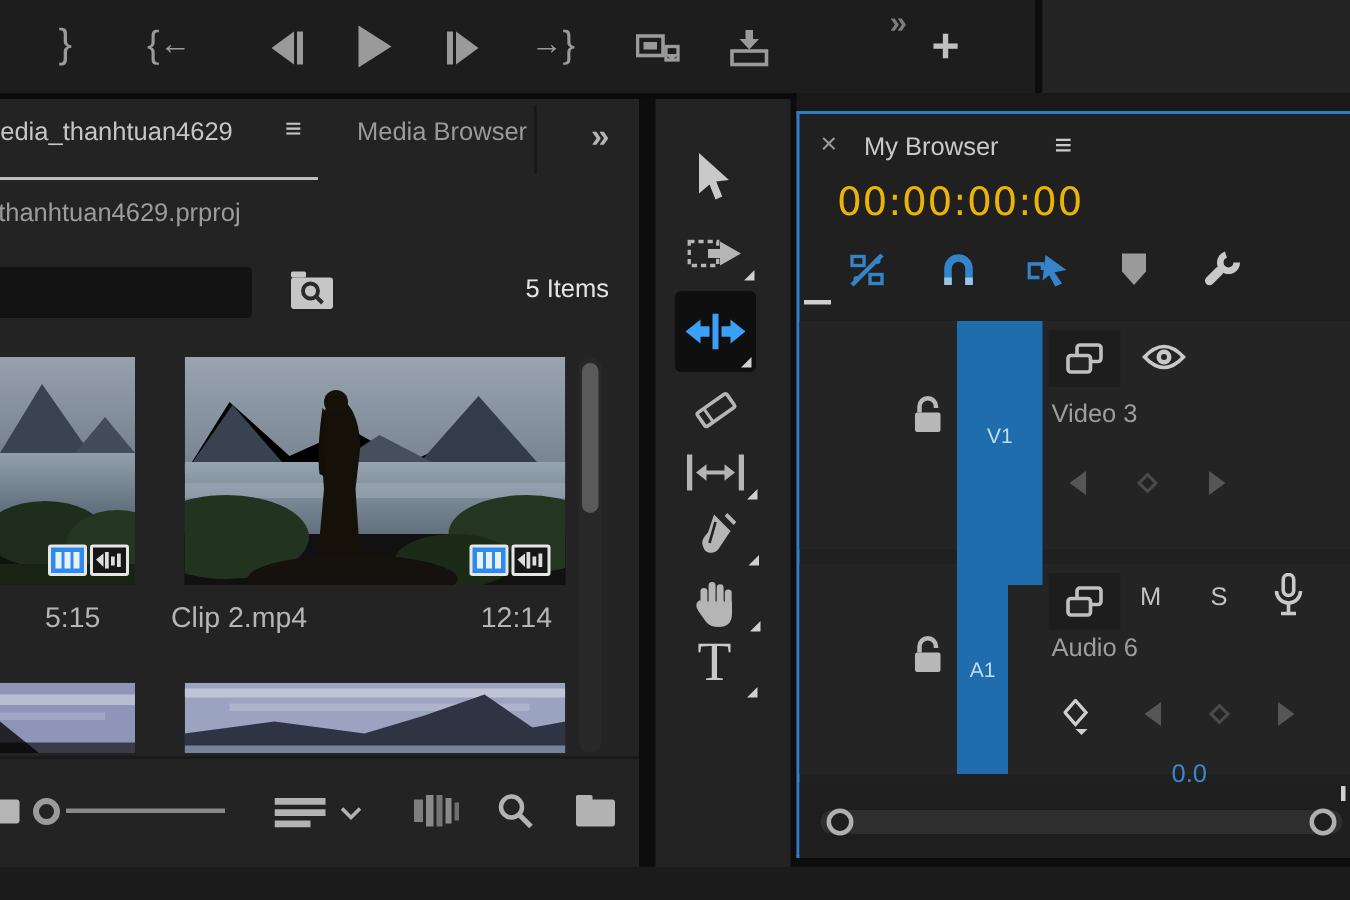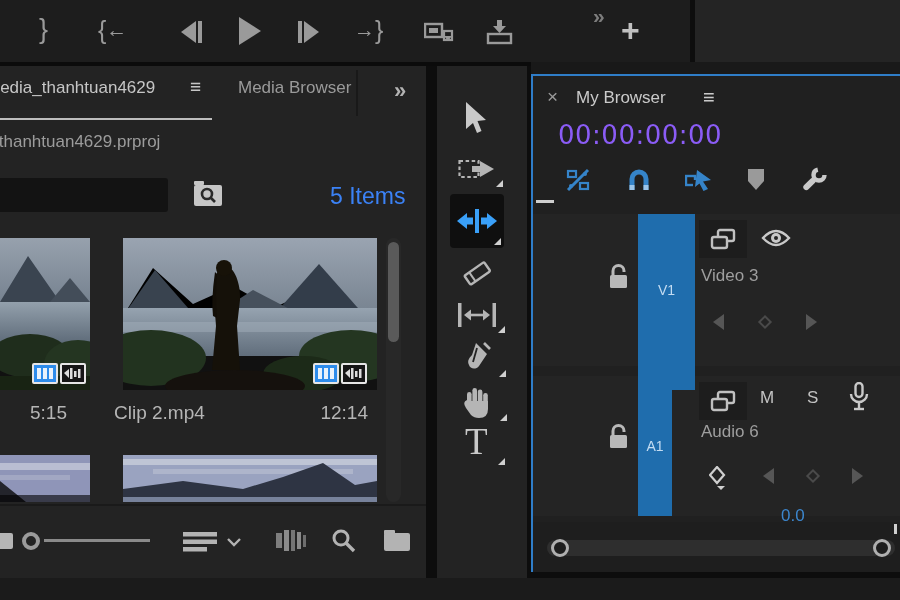--- a/index.html
+++ b/index.html
@@ -98,21 +98,21 @@
       <span class="txt" style="display:block;margin-left:-57px;font-size:17px;color:#9c9c9c;">Media_thanhtuan4629.prproj</span>
     </div>
 
     <div class="abs" style="left:-18px;top:112px;width:186px;height:34px;background:#131313;border-radius:3px;"></div>
     <svg class="abs icn" style="left:193px;top:114px;" width="30" height="27" viewBox="0 0 30 27">
       <rect x="1" y="1" width="10" height="4" rx="1" fill="#c6c6c6"></rect>
       <rect x="1" y="5" width="28" height="21" rx="2" fill="#c6c6c6"></rect>
       <circle cx="14" cy="14" r="5" fill="none" stroke="#2a2a2a" stroke-width="2.6"></circle>
       <line x1="17.5" y1="17.5" x2="22" y2="22" stroke="#2a2a2a" stroke-width="2.6"></line>
     </svg>
-    <span class="abs txt" style="left:330px;top:117px;width:76px;text-align:left;font-size:23px;color:#3b82f6;">5 Items</span>
+    <span class="abs txt" style="left:330px;top:117px;width:76px;text-align:right;font-size:17px;color:#e5e5e5;">5 Items</span>
 
     <div class="abs thumb" style="left:0;top:172px;width:90px;height:152px;">
       <svg width="90" height="152" viewBox="0 0 90 152">
         <defs>
           <linearGradient id="sky1" x1="0" y1="0" x2="0" y2="1">
             <stop offset="0" stop-color="#97a1ad"></stop>
               <stop offset="1" stop-color="#717d8b"></stop>
           </linearGradient>
           <linearGradient id="lake1" x1="0" y1="0" x2="0" y2="1">
             <stop offset="0" stop-color="#93a0ac"></stop>
@@ -312,21 +312,21 @@
   </div>
 
   <div class="abs" style="left:531px;top:62px;width:369px;height:12px;background:#191919;"></div>
 
   <div class="abs tl">
 
     <span class="abs txt" style="left:14px;top:10px;font-size:19px;color:#9a9a9a;">×</span>
     <span class="abs txt" style="left:43px;top:12px;font-size:17px;color:#cacaca;">My Browser</span>
     <span class="abs txt" style="left:170px;top:10px;font-size:20px;color:#cacaca;">≡</span>
 
-    <span class="abs txt" style="left:25px;top:44px;font-family:'DejaVu Sans',sans-serif;font-size:26px;letter-spacing:0.5px;color:#8b5cf6;">00:00:00:00</span>
+    <span class="abs txt" style="left:25px;top:44px;font-family:'DejaVu Sans',sans-serif;font-size:26px;letter-spacing:0.5px;color:#eab308;">00:00:00:00</span>
 
     <svg class="abs icn" style="left:33px;top:92px;" width="24" height="24" viewBox="0 0 24 24">
       <line x1="2" y1="22" x2="22" y2="2" stroke="#3584c9" stroke-width="3"></line>
       <rect x="2" y="3" width="8" height="6" fill="none" stroke="#3584c9" stroke-width="2.2"></rect>
       <rect x="14" y="15" width="8" height="6" fill="none" stroke="#3584c9" stroke-width="2.2"></rect>
       <circle cx="19" cy="6" r="2" fill="#3584c9"></circle>
         <circle cx="5" cy="18" r="2" fill="#3584c9"></circle>
     </svg>
 
     <svg class="abs icn" style="left:94px;top:92px;" width="24" height="24" viewBox="0 0 24 24">

